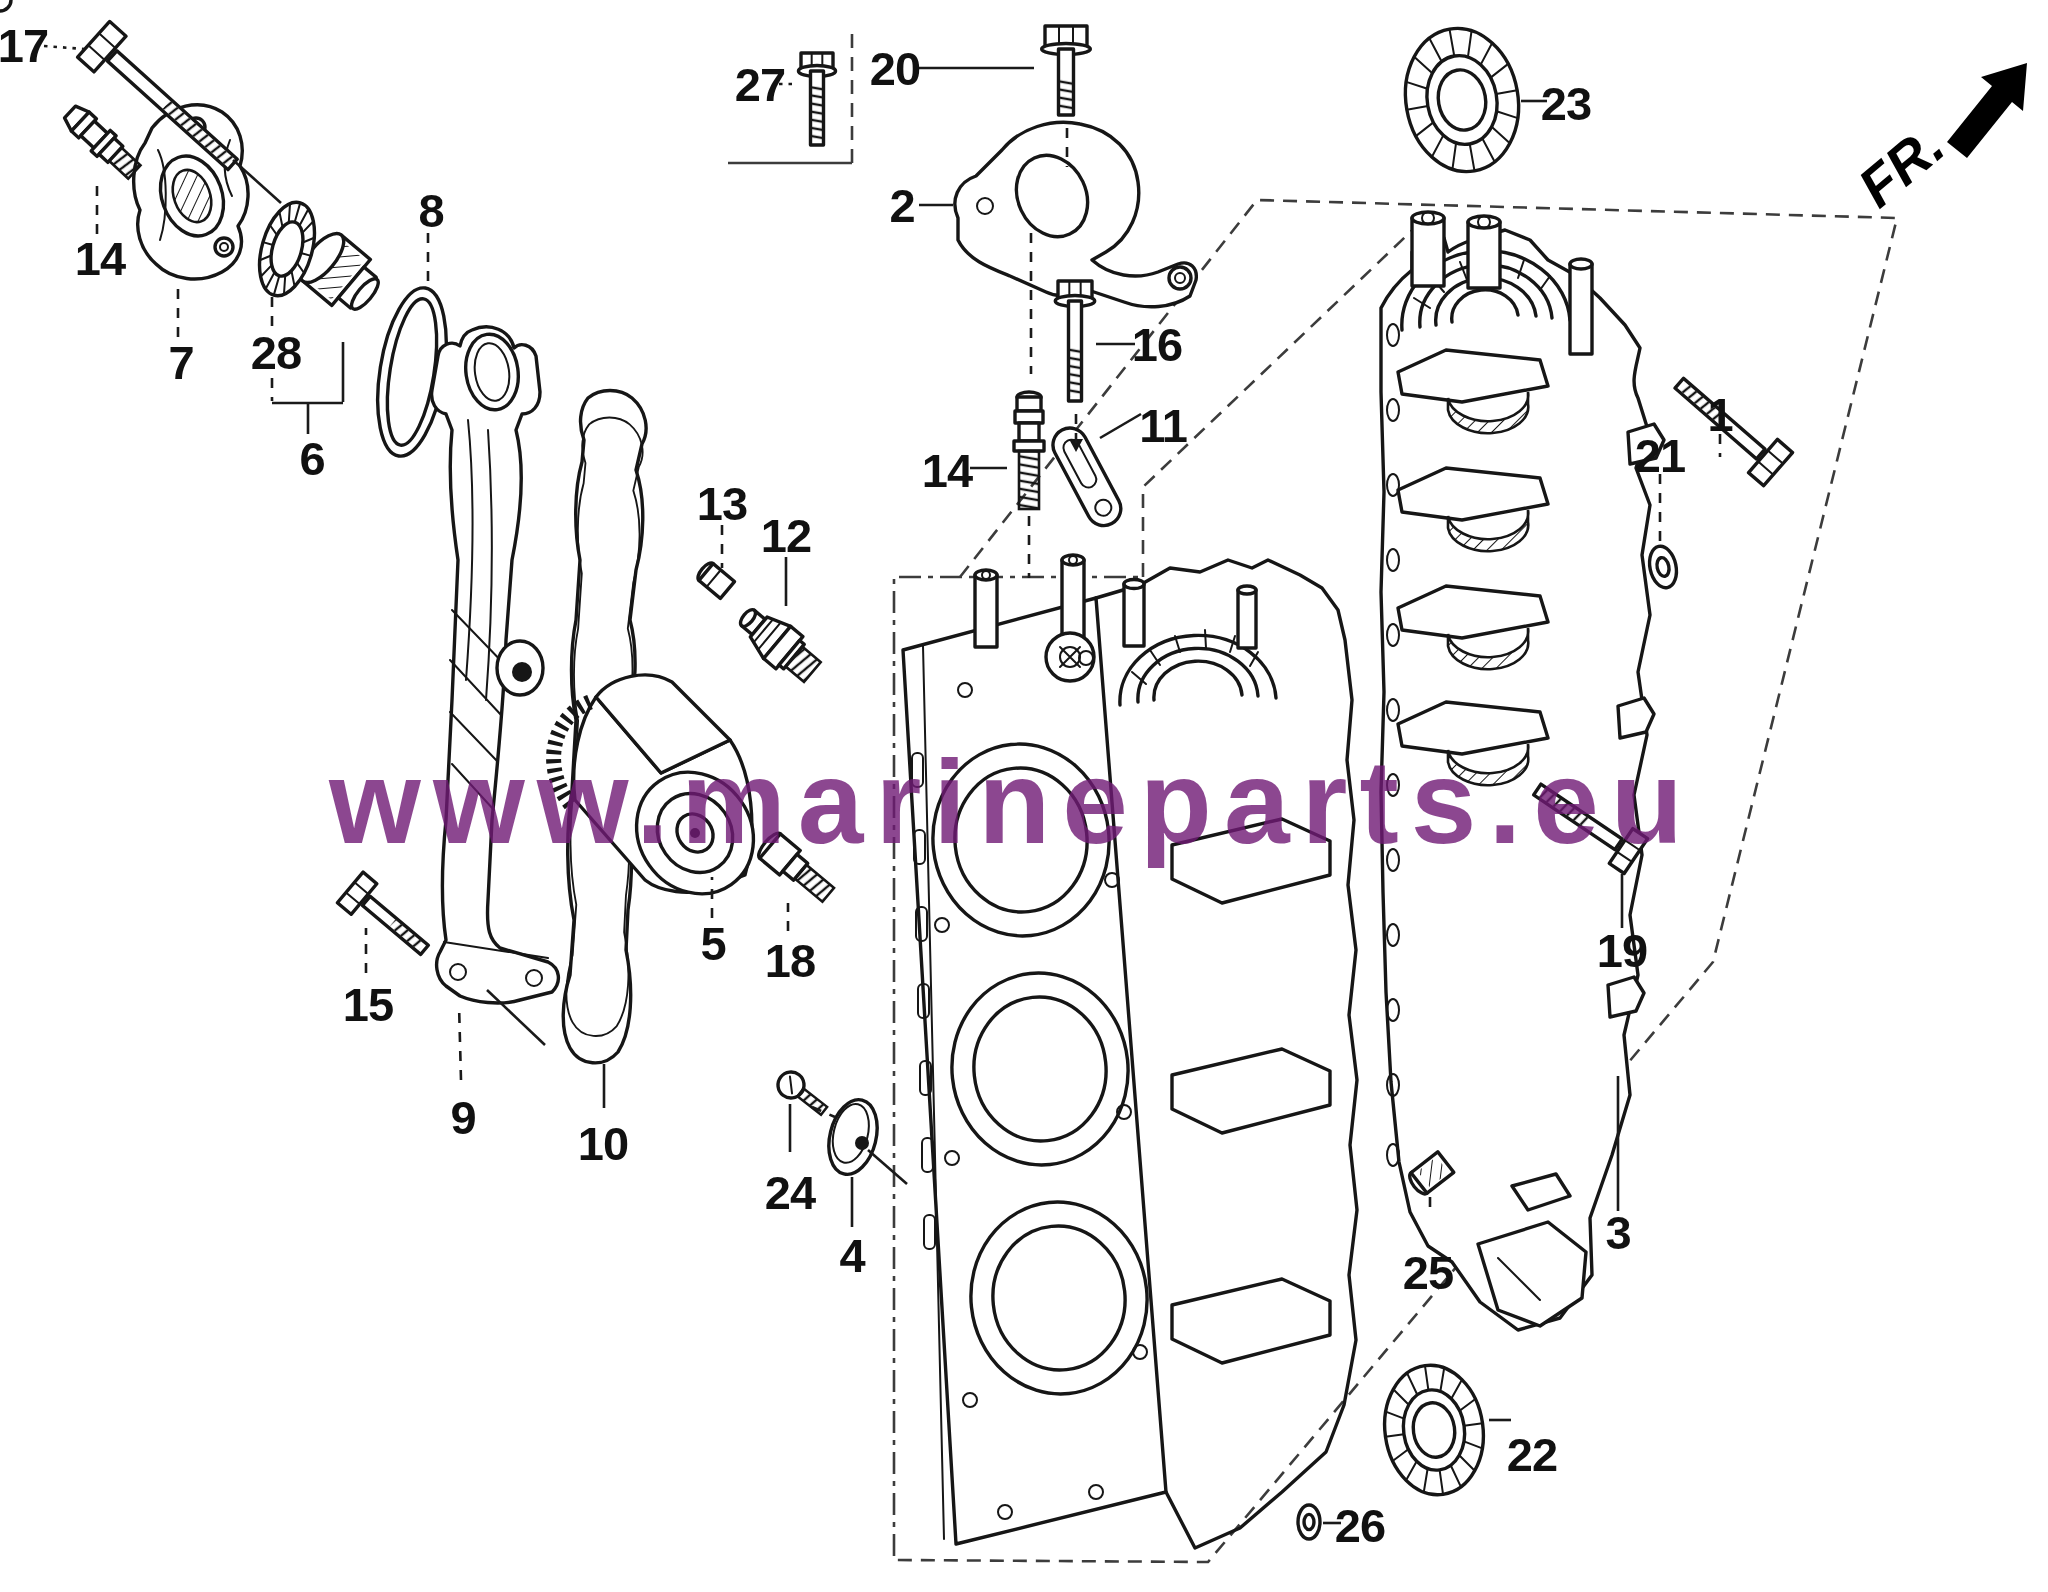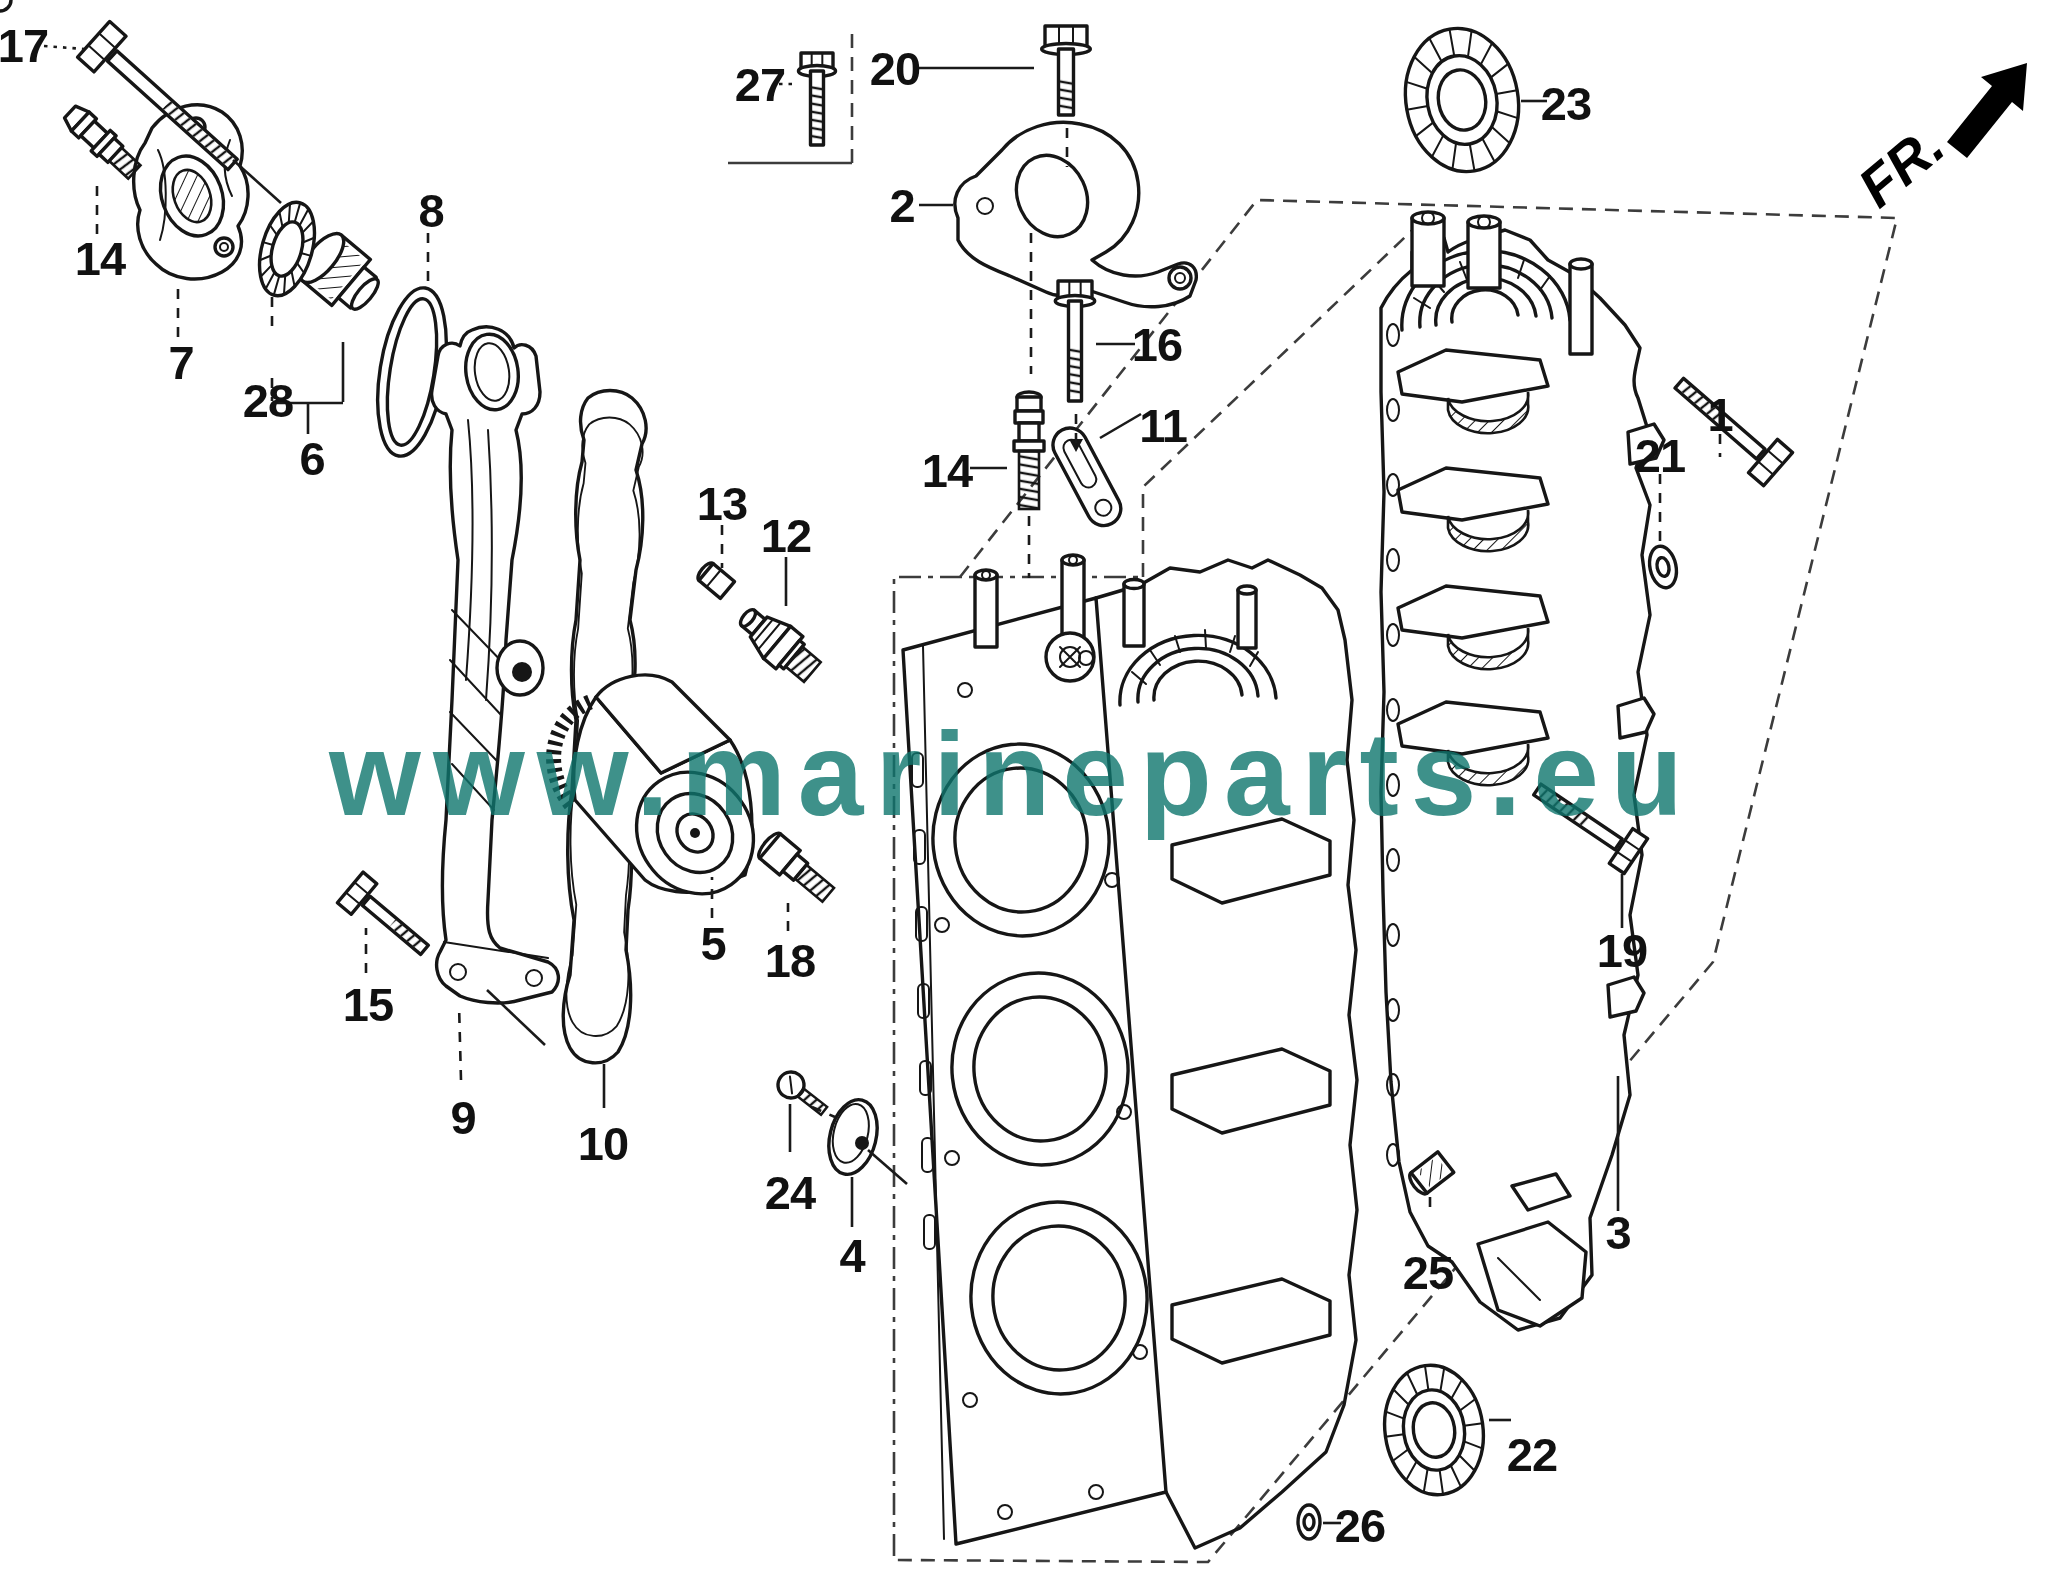--- a/index.html
+++ b/index.html
@@ -16,22 +16,22 @@
   .chain{stroke-dasharray:22 7 5 7;}
   .ldr{fill:none;stroke:#1a1a1a;stroke-width:2.6;}
   .ldr.dashed{stroke-dasharray:10 9;}
   .ldr.dotted{stroke-dasharray:3.5 6;}
   .callout{
     position:absolute;transform:translate(-50%,-50%);
     font-size:47px;font-weight:700;color:#111;letter-spacing:-1px;line-height:1;
     user-select:none;white-space:nowrap;
   }
   .watermark{
-    position:absolute;left:1012px;top:774px;transform:translate(-50%,-50%);
-    font-size:118px;font-weight:700;color:#0f766e;opacity:.8;letter-spacing:12px;
+    position:absolute;left:1012px;top:802px;transform:translate(-50%,-50%);
+    font-size:118px;font-weight:700;color:#701a75;opacity:.8;letter-spacing:12px;
     white-space:nowrap;
   }
   .fr-label{
     position:absolute;left:1901px;top:166px;transform:translate(-50%,-50%) rotate(-40deg);
     font-size:56px;font-weight:700;font-style:italic;color:#000;letter-spacing:0px;
   }
 </style>
 </head>
 <body>
 
@@ -468,21 +468,21 @@
       </g>
   </svg>
 
   <div class="watermark">www.marineparts.eu</div>
   <div class="fr-label">FR.</div>
 
   <div id="callout-layer">
       <div class="callout" style="left: 23px; top: 45px;">17</div>
       <div class="callout" style="left: 100px; top: 258px;">14</div>
       <div class="callout" style="left: 181px; top: 362px;">7</div>
-      <div class="callout" style="left: 268px; top: 352px; margin-top: 48px;">28</div>
+      <div class="callout" style="left: 276px; top: 352px;">28</div>
       <div class="callout" style="left: 312px; top: 458px;">6</div>
       <div class="callout" style="left: 431px; top: 210px;">8</div>
       <div class="callout" style="left: 463px; top: 1117px;">9</div>
       <div class="callout" style="left: 603px; top: 1143px;">10</div>
       <div class="callout" style="left: 368px; top: 1004px;">15</div>
       <div class="callout" style="left: 713px; top: 943px;">5</div>
       <div class="callout" style="left: 790px; top: 960px;">18</div>
       <div class="callout" style="left: 722px; top: 503px;">13</div>
       <div class="callout" style="left: 786px; top: 535px;">12</div>
       <div class="callout" style="left: 790px; top: 1192px;">24</div>

